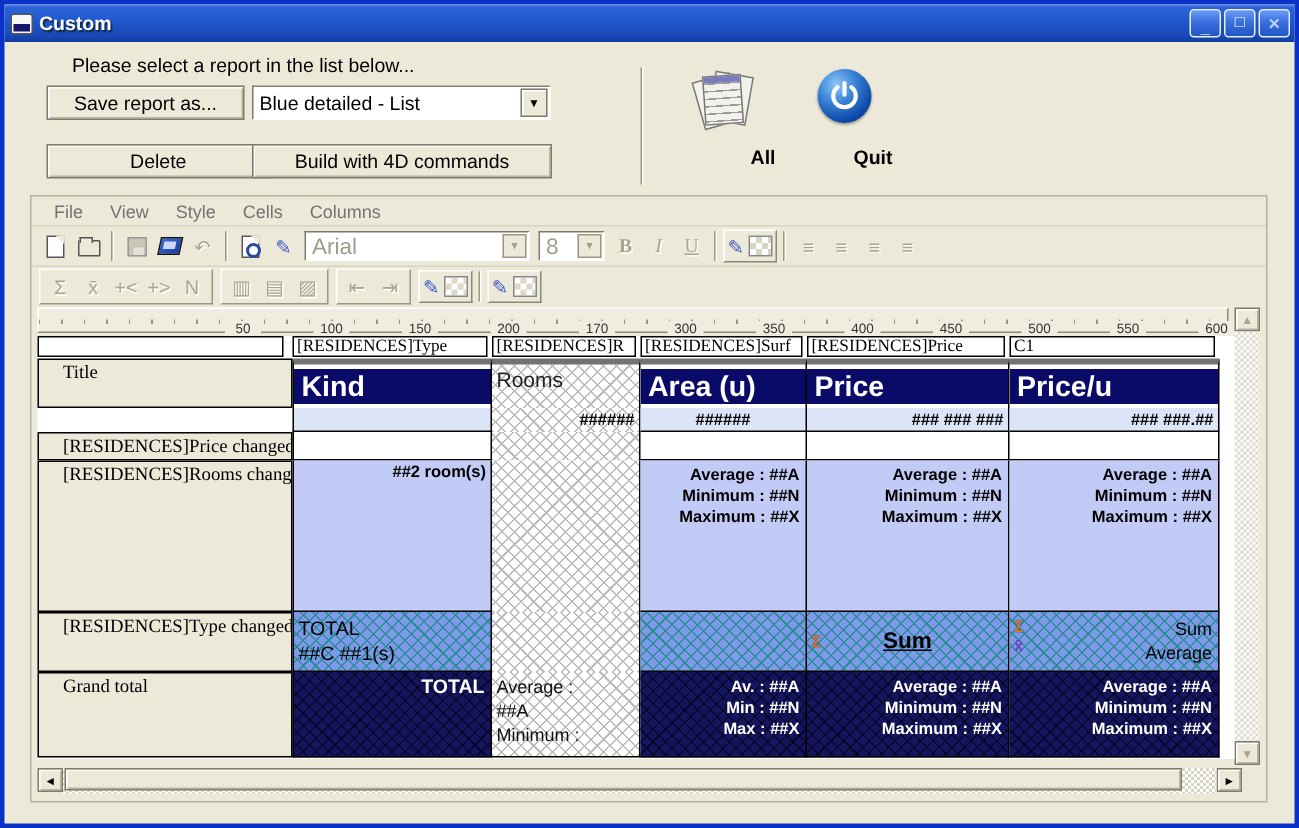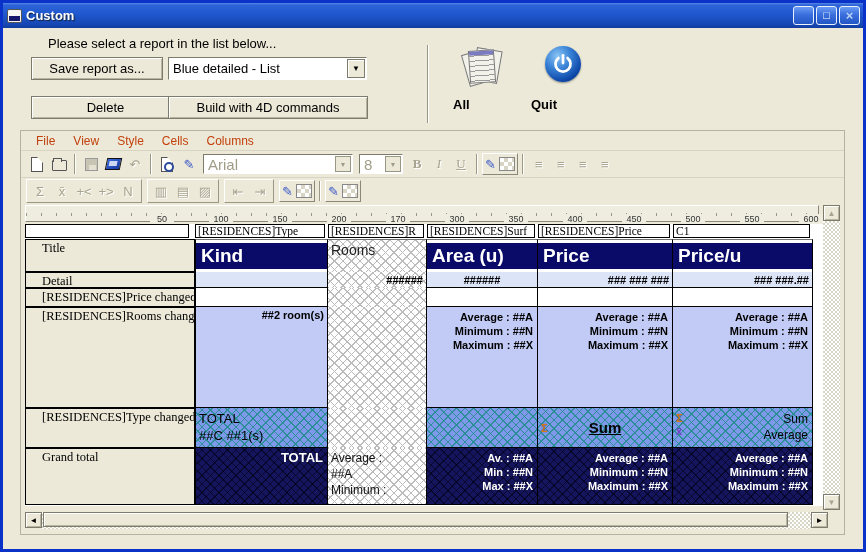--- a/index.html
+++ b/index.html
@@ -31,41 +31,41 @@
   .btn-save { left:28px; top:29px; width:132px; }
   .btn-delete { left:28px; top:68px; width:149px; }
   .btn-build { left:165px; top:68px; width:200px; }
   .combo { position:absolute; left:165px; top:29px; width:199px; height:23px; background:#fff;
     border:1px solid; border-color:#7c7b6c #fff #fff #7c7b6c; display:flex; align-items:center; }
   .combo .val { flex:1; padding:0 4px; font-size:13px; overflow:hidden; white-space:nowrap; }
   .combo .arrow { width:18px; height:19px; margin:1px; background:#ece9d8; border:1px solid #7c7b6c;
     box-shadow:inset 1px 1px 0 #fff; display:flex; align-items:center; justify-content:center; font-size:8px; color:#000; }
   .vsep { position:absolute; left:424px; top:17px; width:2px; height:78px; border-left:1px solid #9a9784; border-right:1px solid #fff; }
 
-  .icon-wrap { position:absolute; width:64px; height:66px; text-align:left; }
+  .icon-wrap { position:absolute; width:64px; height:66px; text-align:right; }
   .icon-wrap .lbl { position:absolute; bottom:0; width:100%; font-size:13px; font-weight:bold; }
   .all-wrap { left:450px; top:18px; }
   .stack { position:relative; width:44px; height:44px; margin:0 auto; }
   .card { position:absolute; width:26px; height:33px; background:#f2f1ea; border:1px solid #777; }
   .card.b1 { left:2px; top:5px; transform:rotate(-16deg); }
   .card.b2 { left:11px; top:3px; transform:rotate(10deg); }
   .card.b3 { left:6px; top:4px; transform:rotate(-4deg);
     background-image:repeating-linear-gradient(180deg,transparent 0 4px,#9a9a9a 4px 5px); }
   .card.b3::before { content:""; position:absolute; left:0; right:0; top:0; height:4px; background:#7a7ac0; }
   .quit-wrap { left:528px; top:18px; }
   .power { position:relative; width:36px; height:36px; margin:0 auto; border-radius:50%;
     background:radial-gradient(circle at 35% 28%, #8cc6f5 0%, #3c85d8 35%, #0d47a8 72%, #072a6e 100%);
     box-shadow:0 1px 2px rgba(0,0,0,.4); }
   .power svg { position:absolute; left:7px; top:7px; }
 
   
   .editor { position:absolute; left:17px; top:102px; width:825px; height:405px;
     border:1px solid #b5b2a1; background:#ece9d8; }
   .menubar { display:flex; height:19px; align-items:center; padding-left:6px; }
-  .menu-item { font-size:12px; padding:0 9px; color:#c2410c; }
+  .menu-item { font-size:12px; padding:0 9px; color:#737373; }
 
   .toolbar { display:flex; align-items:center; height:27px; padding-left:5px; border-top:1px solid #d8d4c4; }
   .tbtn { min-width:22px; height:22px; display:flex; align-items:center; justify-content:center;
     font-size:13px; color:#3b3b33; padding:0 2px; }
   .tbtn.raised { border:1px solid; border-color:#fff #8a8878 #8a8878 #fff; background:#ece9d8; }
   .tbtn.disabled { color:#a8a490; text-shadow:1px 1px 0 #fff; }
   .tsep { width:2px; height:20px; margin:0 4px; border-left:1px solid #9a9784; border-right:1px solid #fff; }
   .tgroup { display:flex; align-items:center; border:1px solid; border-color:#fff #9a9784 #9a9784 #fff; padding:0 2px; margin-right:5px; height:24px; }
   .i-page { width:12px; height:15px; background:#fff; border:1px solid #555; position:relative; }
   .i-page::after { content:""; position:absolute; right:-1px; top:-1px; border:3px solid; border-color:#ece9d8 #ece9d8 transparent transparent; }
@@ -111,21 +111,21 @@
 
   
   .canvas { position:absolute; left:4px; top:93px; width:798px; height:282px; background:#fff; }
   .grid { display:grid; grid-template-columns:170px 133px 99px 111px 135px 140px;
     grid-template-rows:15px 33px 16px 19px 101px 40px 57px; width:788px; }
   .hbox { background:#fff; border:1px solid #000; margin-right:3px; height:14px;
     font-family:"Liberation Serif",serif; font-size:11.5px; padding:0 2px; overflow:hidden; white-space:nowrap; }
   .rlabel { background:#ece9d8; border:1px solid #000; font-family:"Liberation Serif",serif;
     font-size:12.5px; padding:1px 16px; overflow:hidden; white-space:nowrap; }
   .tcell { border-right:1px solid #000; border-bottom:1px solid #000; overflow:hidden; position:relative; }
-  .bl { border-left:1px solid #000; } .bt { border-top:1px solid #737373; } .nb { border-bottom:none; }
+  .bl { border-left:1px solid #000; } .bt { border-top:4px solid #737373; } .nb { border-bottom:none; }
   .navy { background-color:#0a0a68; background-clip:content-box; padding:3px 0; border-bottom:none; }
   .navy .t { color:#fff; font-weight:bold; font-size:19px; padding-left:5px; line-height:26px; white-space:nowrap; }
   .pale { background:#dce4f8; }
   .peri { background:#c2cbf5; }
   .lat-gray { background-color:#fff;
     background-image:repeating-linear-gradient(45deg,#bcbcbc 0 1px,transparent 1px 6px),
                      repeating-linear-gradient(-45deg,#bcbcbc 0 1px,transparent 1px 6px); }
   .lat-blue { background-color:#7e99e9;
     background-image:repeating-linear-gradient(45deg,rgba(32,140,140,.85) 0 1px,transparent 1px 6px),
                      repeating-linear-gradient(-45deg,rgba(32,140,140,.85) 0 1px,transparent 1px 6px); }
@@ -321,21 +321,20 @@
               <div class="hbox">[RESIDENCES]Surf</div>
             </div>
           <div class="c5 r1">
               <div class="hbox">[RESIDENCES]Price</div>
             </div>
           <div class="c6 r1">
               <div class="hbox">C1</div>
             </div>
 
           <div class="c1 r2 rlabel">Title</div>
-          <div class="c1 r3 rlabel">Detail</div>
           <div class="c1 r4 rlabel">[RESIDENCES]Price changed</div>
           <div class="c1 r5 rlabel">[RESIDENCES]Rooms changed</div>
           <div class="c1 r6 rlabel">[RESIDENCES]Type changed</div>
           <div class="c1 r7 rlabel">Grand total</div>
 
           <div class="c2 r2 tcell bl bt navy">
               <div class="t">Kind</div>
             </div>
           <div class="c2 r3 tcell bl pale"></div>
           <div class="c2 r4 tcell bl"></div>

